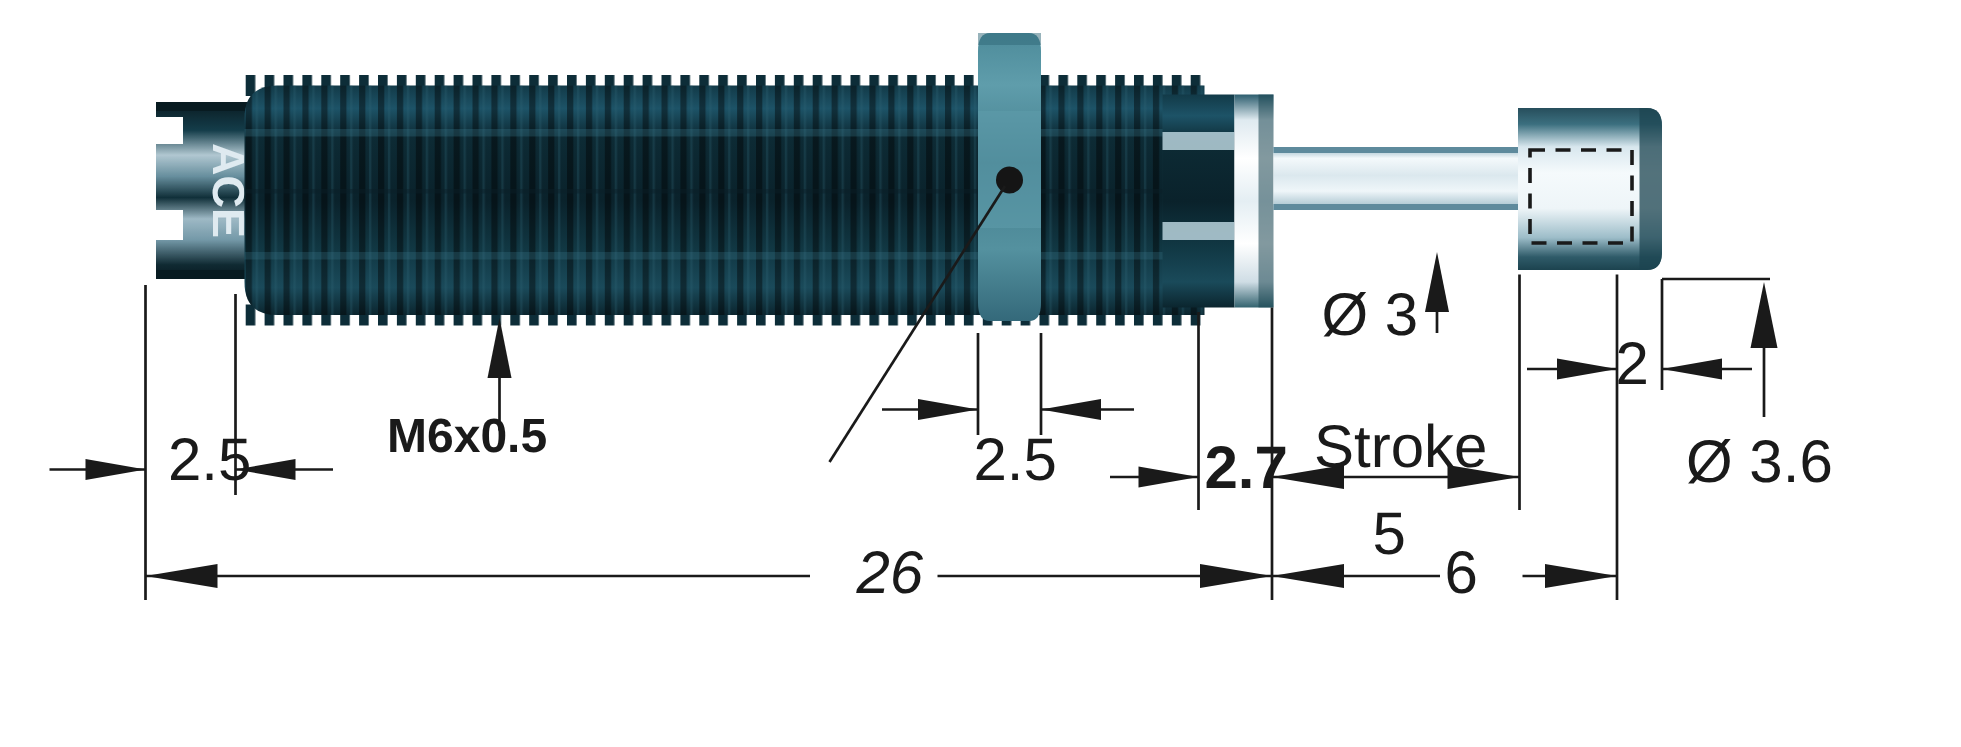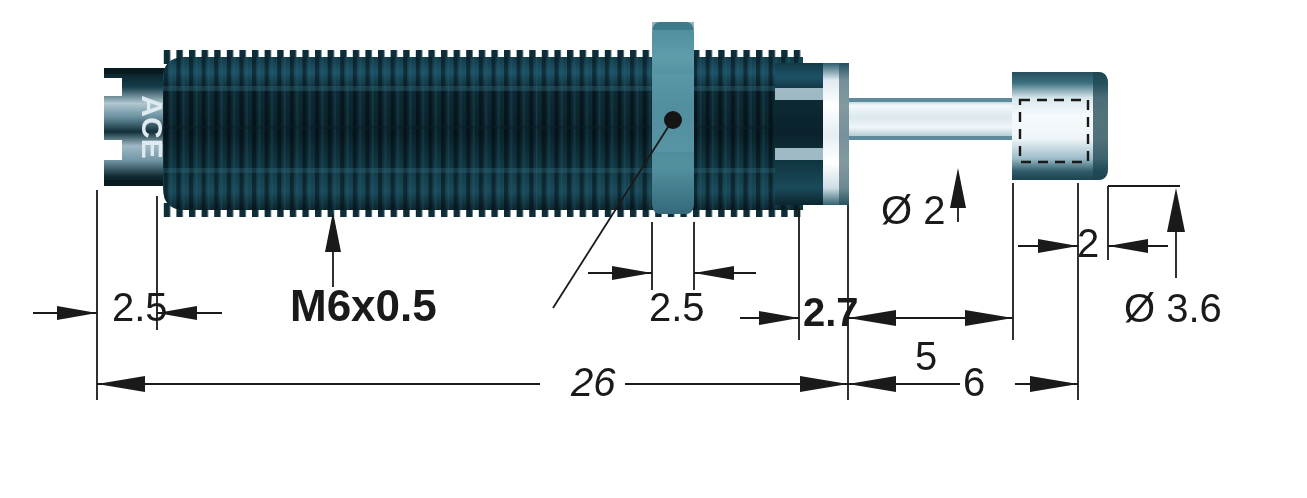--- a/index.html
+++ b/index.html
@@ -274,29 +274,30 @@
     <g>
       <line x1="848" y1="384" x2="960" y2="384" stroke="#1a1a1a" stroke-width="1.8"></line>
       <line x1="1015" y1="384" x2="1078" y2="384" stroke="#1a1a1a" stroke-width="1.8"></line>
       <path d="M848,384 L896,376 L896,392 Z" fill="#1a1a1a"></path>
       <path d="M1078,384 L1030,376 L1030,392 Z" fill="#1a1a1a"></path>
     </g>
   </svg>
 
   <div class="dimtext" style="left:112px; top:287px;">2.5</div>
 
-  <div class="dimtext bold" style="left:258px; top:284px; font-size:44px;margin-left:32px;">M6x0.5</div>
+  <div class="dimtext bold" style="left:258px; top:274px; font-size:32px;">M6x0.5</div>
 
 
   <div class="dimtext" style="left:649px; top:287px;">2.5</div>
 
   <div class="dimtext" style="left:803px; top:292px;font-weight:bold;">2.7</div>
 
-  <div class="dimtext" style="left:881px; top:190px;">Ø 2</div>
-
+  <div class="dimtext" style="left:881px; top:190px;">Ø 3</div>
+
+  <div class="dimtext" style="left:876px; top:278px;">Stroke</div>
 
   <div class="dimtext" style="left:915px; top:336px;">5</div>
 
   <div class="dimtext" style="left:1077px; top:223px;">2</div>
 
   <div class="dimtext" style="left:1124px; top:288px;">Ø 3.6</div>
 
   <div class="dimtext" style="left:571px; top:362px;font-style:italic;">26</div>
 
   <div class="dimtext" style="left:963px; top:362px;">6</div>

